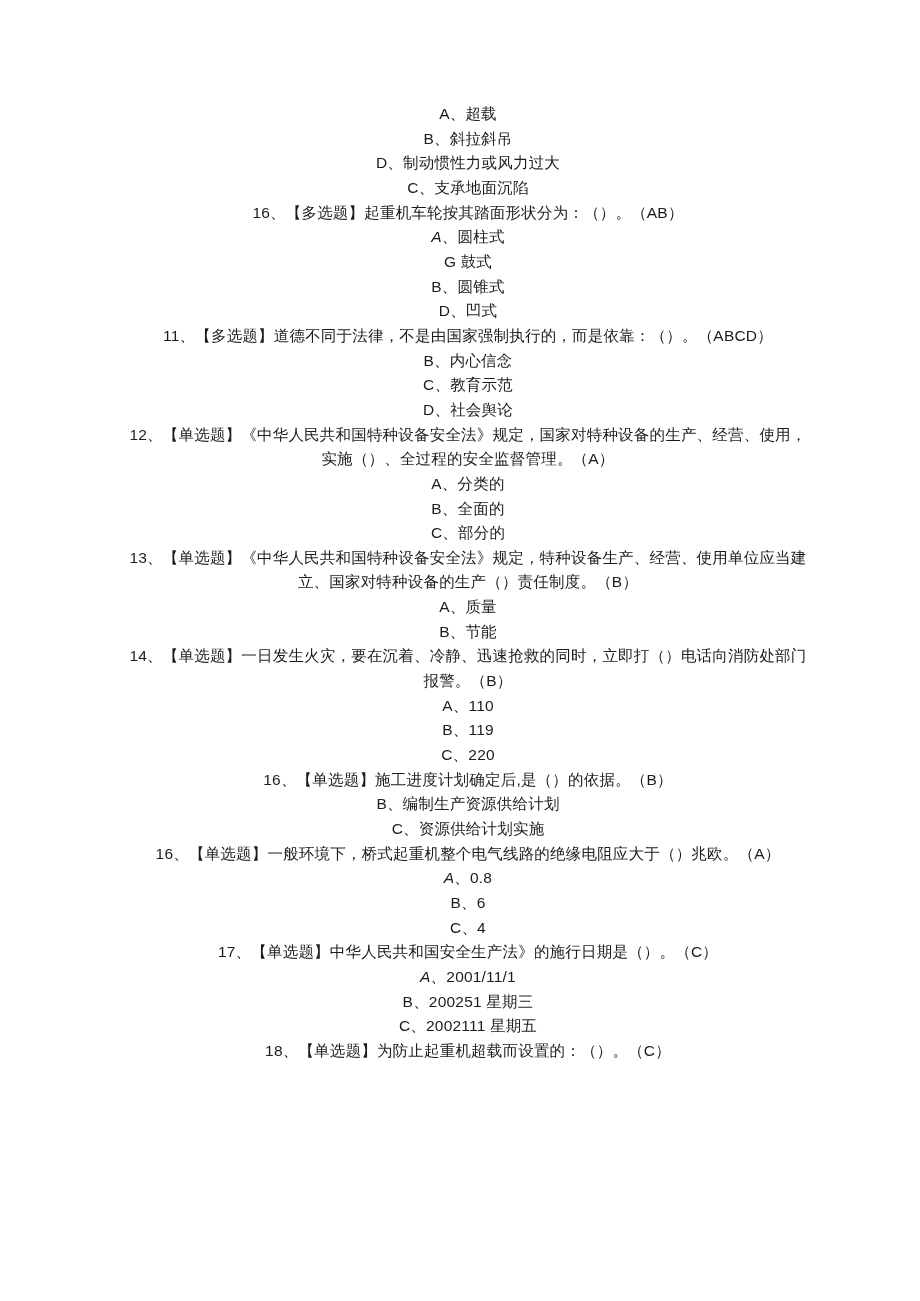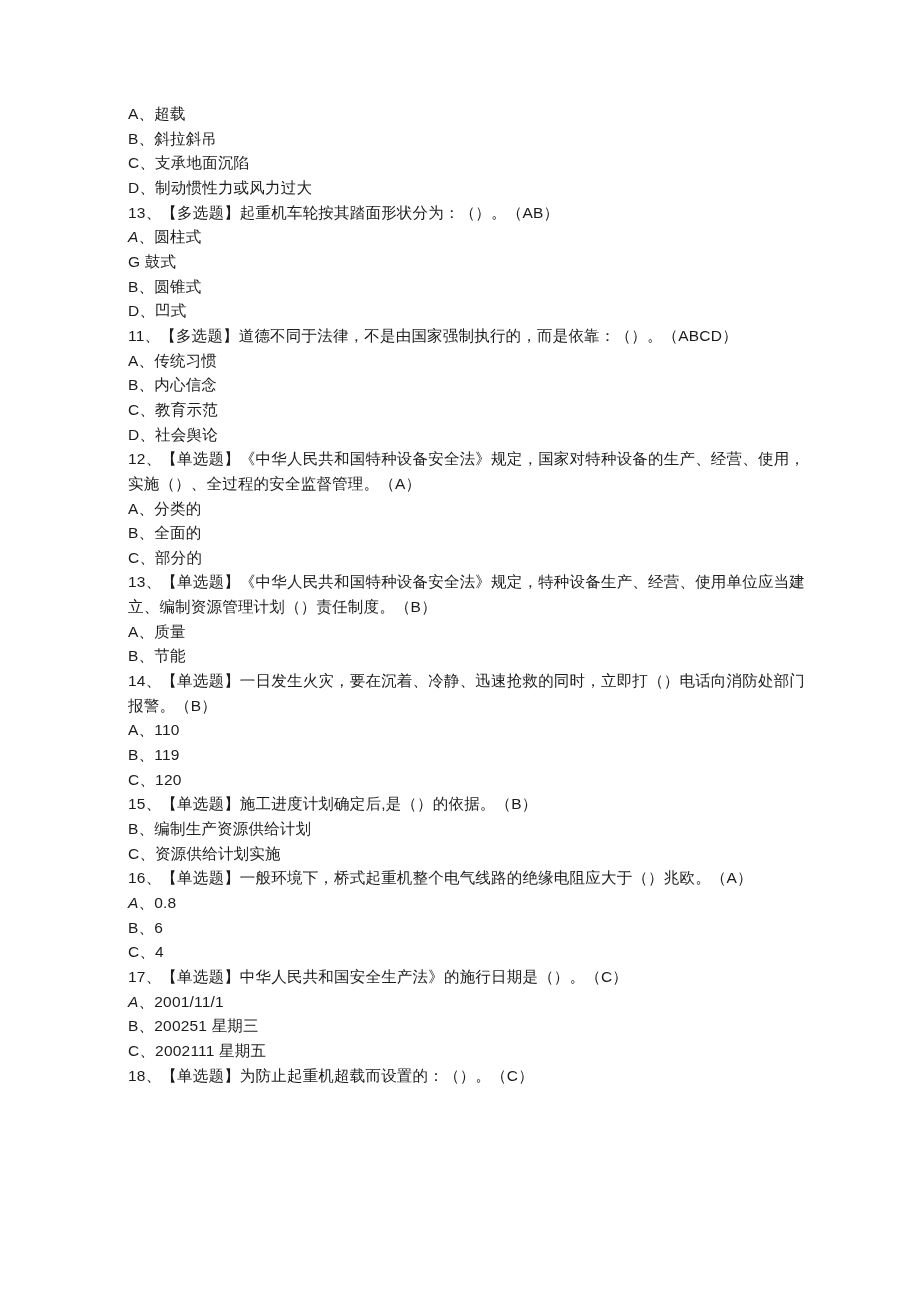--- a/index.html
+++ b/index.html
@@ -19,59 +19,59 @@
     top: 102px;
     width: 680px;
     color: #1c1c1c;
     font-family: "Liberation Sans", "DejaVu Sans", sans-serif;
     font-size: 15.5px;
     line-height: 24.65px;
     letter-spacing: 0.2px;
   }
   .line {
     white-space: nowrap;
+    text-align: center;
   }
   .italic-letter {
     font-style: italic;
   }
 </style>
 </head>
 <body>
 
 <div class="page-root">
   <div class="doc" id="doc-lines">
       <div class="line option">A、超载</div>
       <div class="line option">B、斜拉斜吊</div>
+      <div class="line option">D、制动惯性力或风力过大</div>
       <div class="line option">C、支承地面沉陷</div>
-      <div class="line option">D、制动惯性力或风力过大</div>
-      <div class="line question">13、【多选题】起重机车轮按其踏面形状分为：（）。（AB）</div>
+      <div class="line question">16、【多选题】起重机车轮按其踏面形状分为：（）。（AB）</div>
       <div class="line option"><span class="italic-letter">A</span>、圆柱式</div>
       <div class="line option">G 鼓式</div>
       <div class="line option">B、圆锥式</div>
       <div class="line option">D、凹式</div>
       <div class="line question">11、【多选题】道德不同于法律，不是由国家强制执行的，而是依靠：（）。（ABCD）</div>
-      <div class="line option">A、传统习惯</div>
       <div class="line option">B、内心信念</div>
       <div class="line option">C、教育示范</div>
       <div class="line option">D、社会舆论</div>
       <div class="line question">12、【单选题】《中华人民共和国特种设备安全法》规定，国家对特种设备的生产、经营、使用，</div>
       <div class="line question-continue">实施（）、全过程的安全监督管理。（A）</div>
       <div class="line option">A、分类的</div>
       <div class="line option">B、全面的</div>
       <div class="line option">C、部分的</div>
       <div class="line question">13、【单选题】《中华人民共和国特种设备安全法》规定，特种设备生产、经营、使用单位应当建</div>
-      <div class="line question-continue">立、编制资源管理计划（）责任制度。（B）</div>
+      <div class="line question-continue">立、国家对特种设备的生产（）责任制度。（B）</div>
       <div class="line option">A、质量</div>
       <div class="line option">B、节能</div>
       <div class="line question">14、【单选题】一日发生火灾，要在沉着、冷静、迅速抢救的同时，立即打（）电话向消防处部门</div>
       <div class="line question-continue">报警。（B）</div>
       <div class="line option">A、110</div>
       <div class="line option">B、119</div>
-      <div class="line option">C、120</div>
-      <div class="line question">15、【单选题】施工进度计划确定后,是（）的依据。（B）</div>
+      <div class="line option">C、220</div>
+      <div class="line question">16、【单选题】施工进度计划确定后,是（）的依据。（B）</div>
       <div class="line option">B、编制生产资源供给计划</div>
       <div class="line option">C、资源供给计划实施</div>
       <div class="line question">16、【单选题】一般环境下，桥式起重机整个电气线路的绝缘电阻应大于（）兆欧。（A）</div>
       <div class="line option"><span class="italic-letter">A</span>、0.8</div>
       <div class="line option">B、6</div>
       <div class="line option">C、4</div>
       <div class="line question">17、【单选题】中华人民共和国安全生产法》的施行日期是（）。（C）</div>
       <div class="line option"><span class="italic-letter">A</span>、2001/11/1</div>
       <div class="line option">B、200251 星期三</div>
       <div class="line option">C、2002111 星期五</div>

